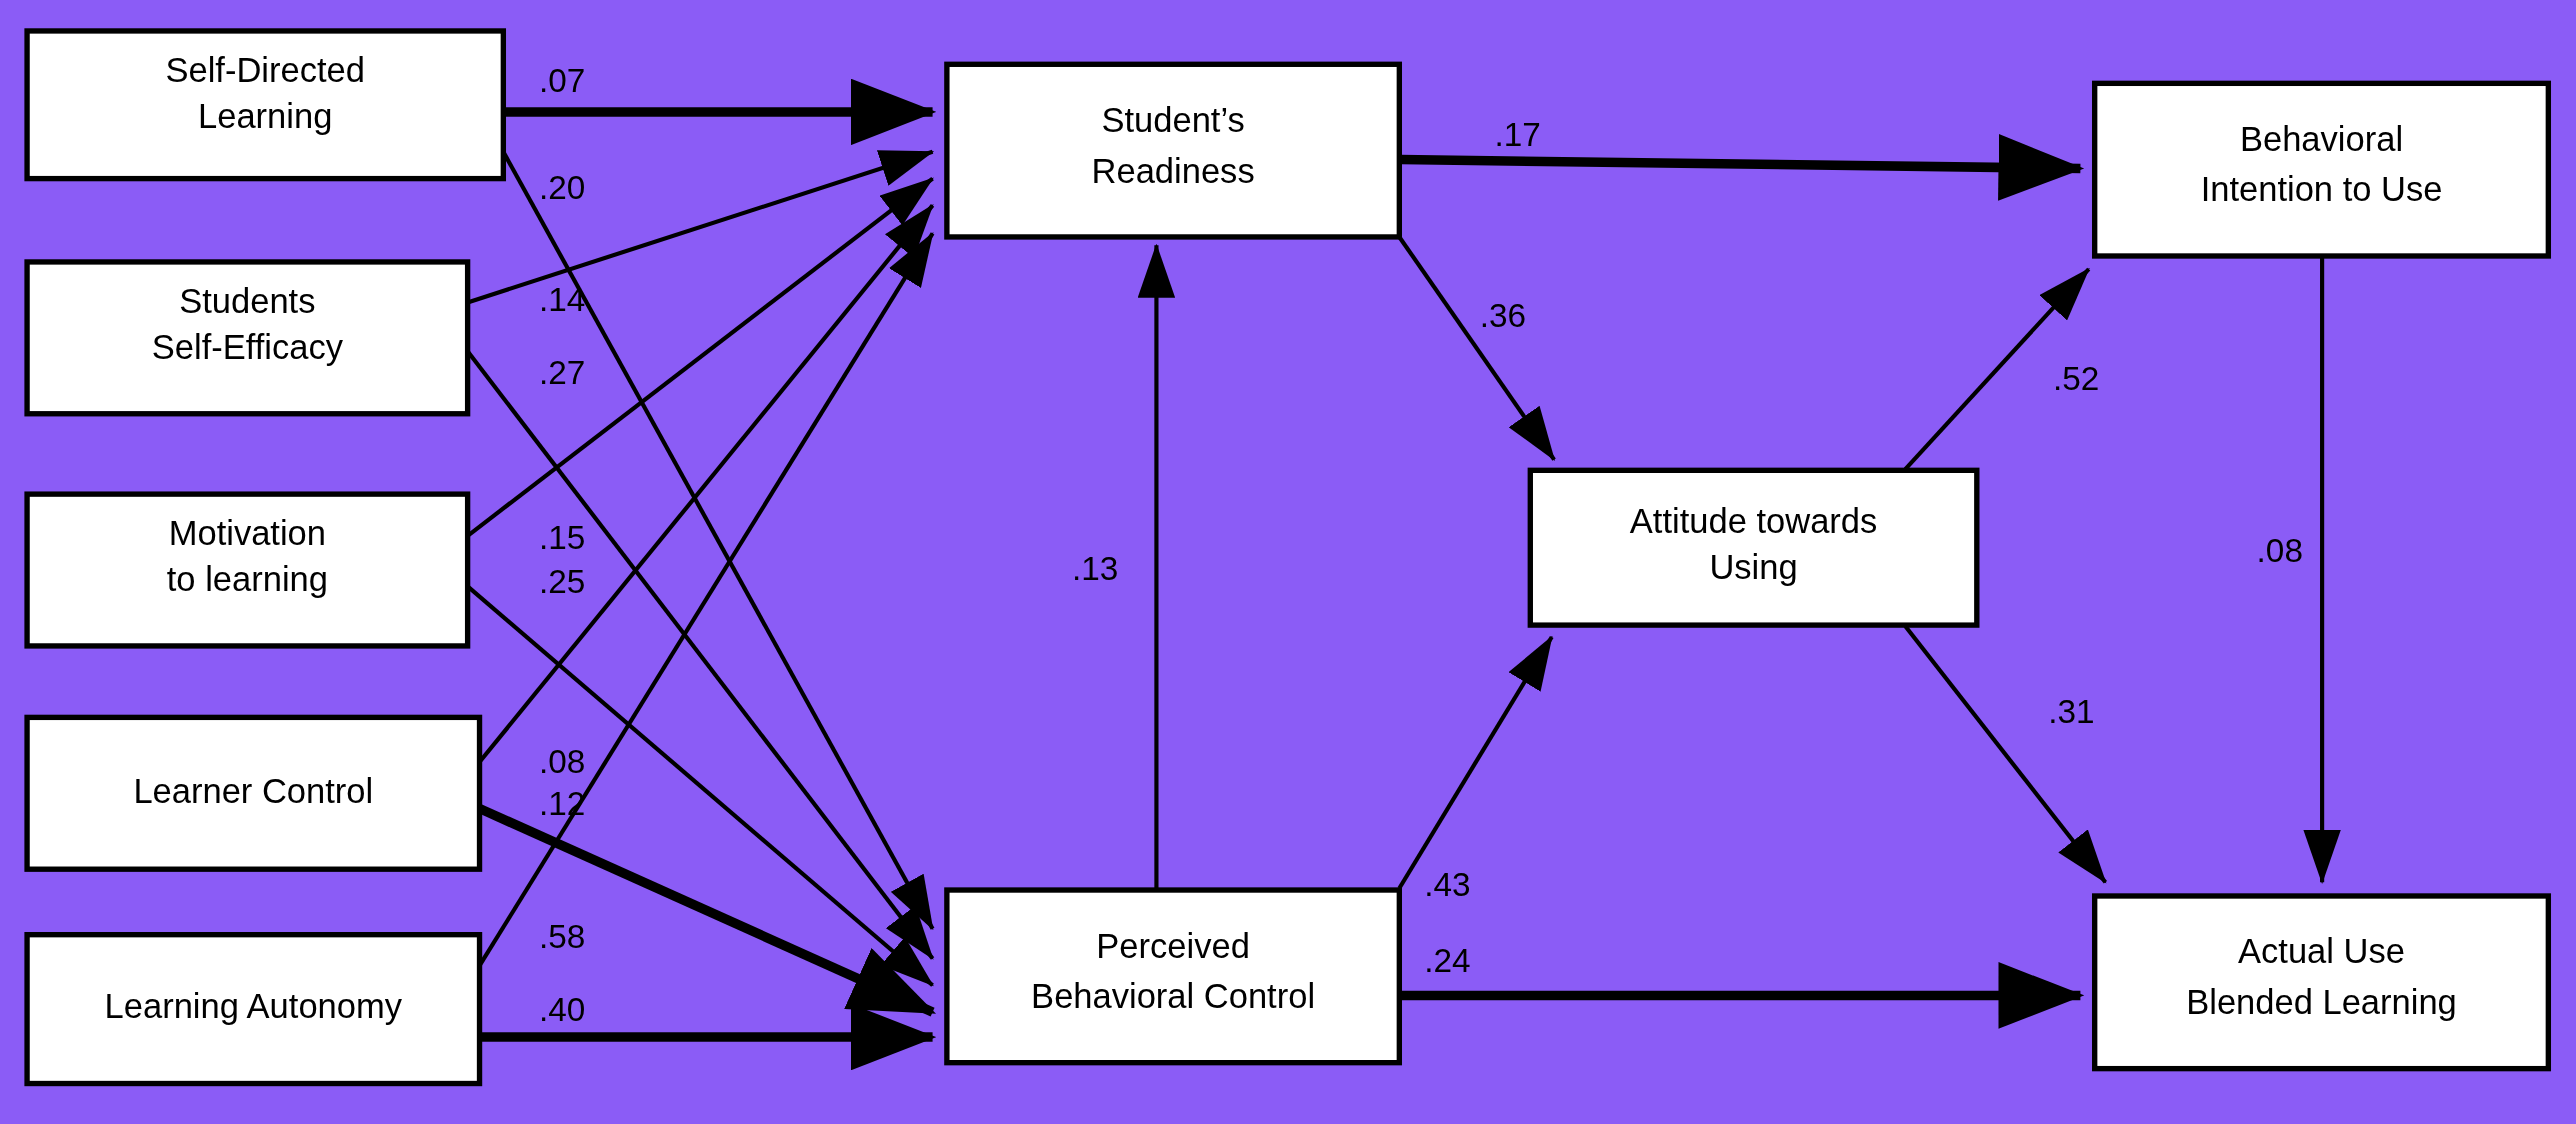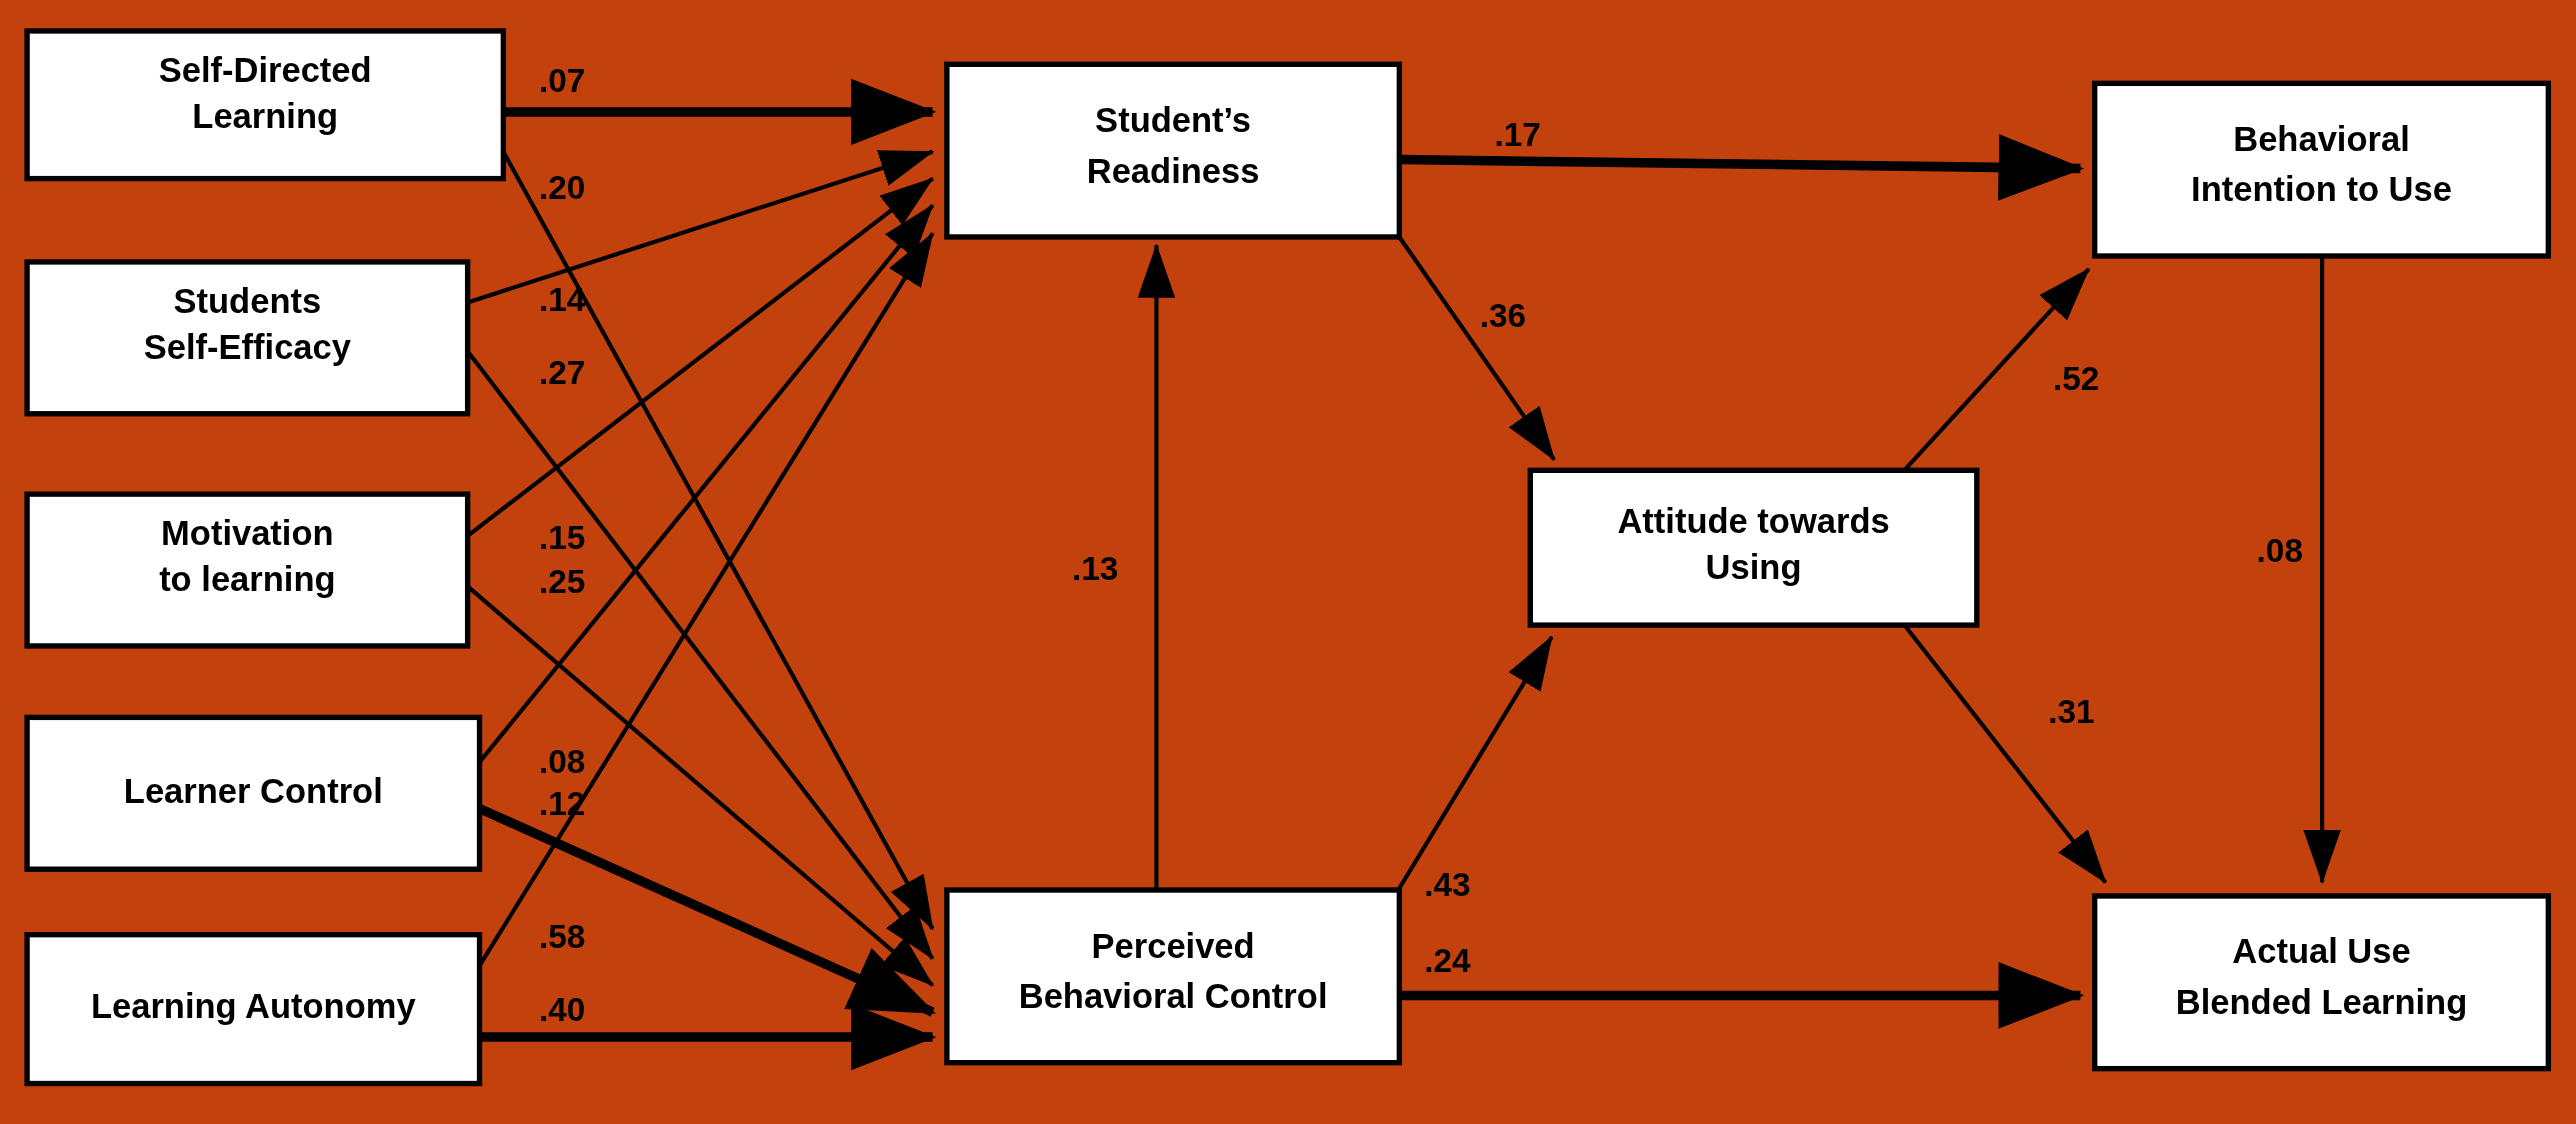--- a/index.html
+++ b/index.html
@@ -7,23 +7,22 @@
     padding: 0;
     background: #ffffff;
   }
   body {
     font-family: "Liberation Sans", sans-serif;
   }
   #diagram-root {
     position: relative;
     width: 2576px;
     height: 1124px;
-    background: #c2410c;
+    background: #8b5cf6;
     overflow: hidden;
-    font-weight: bold;
   }
   svg#sem-canvas {
     position: absolute;
     left: 0;
     top: 0;
     width: 2576px;
     height: 1124px;
     display: block;
   }
   .node-rect {

